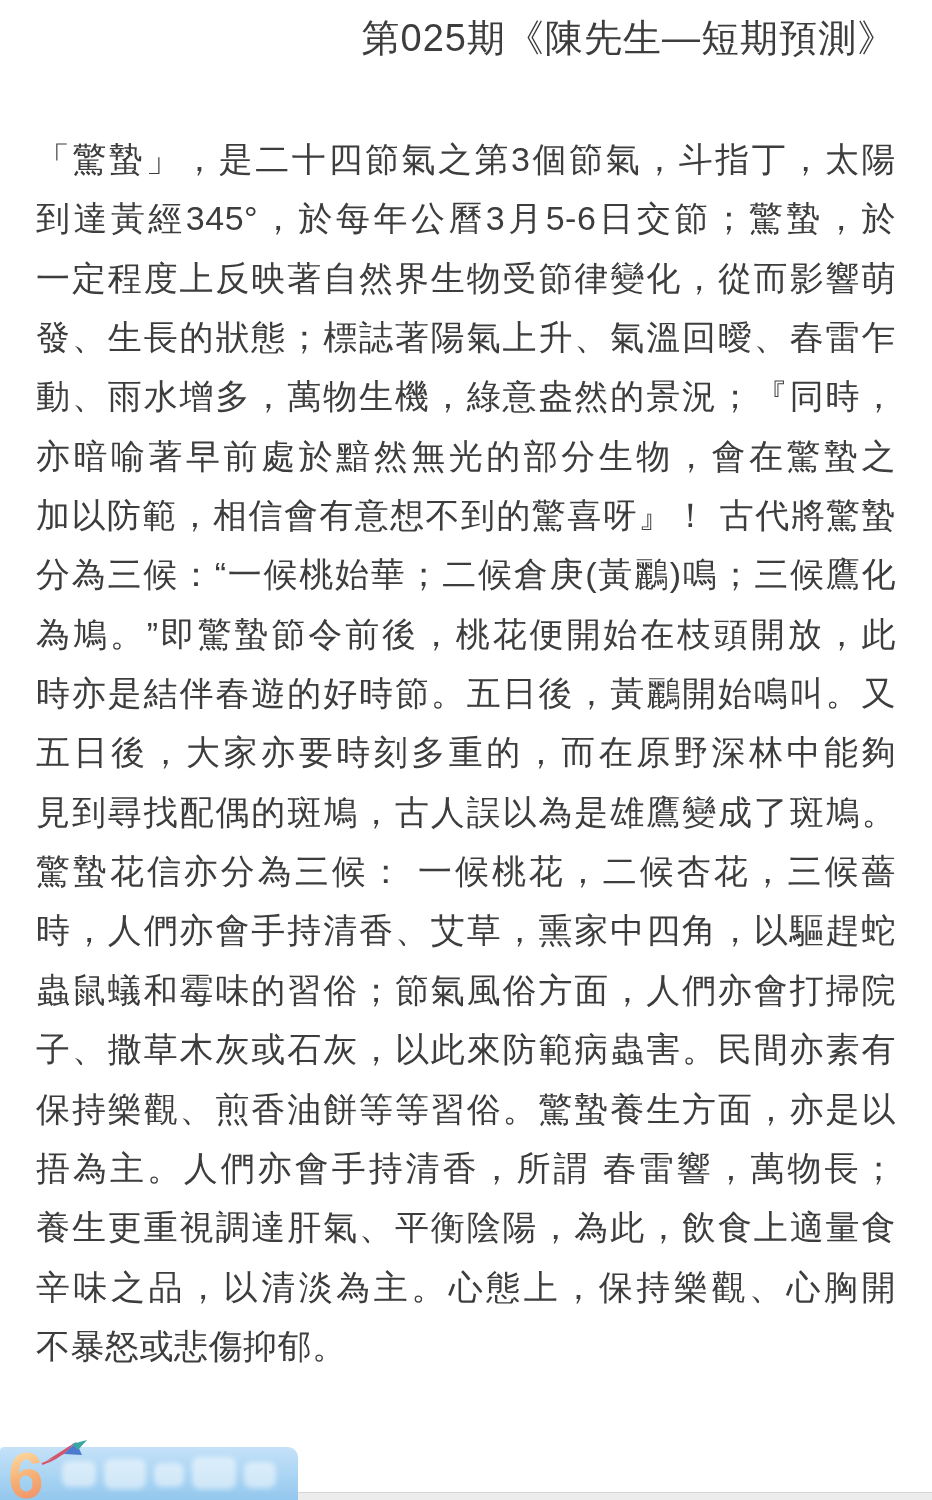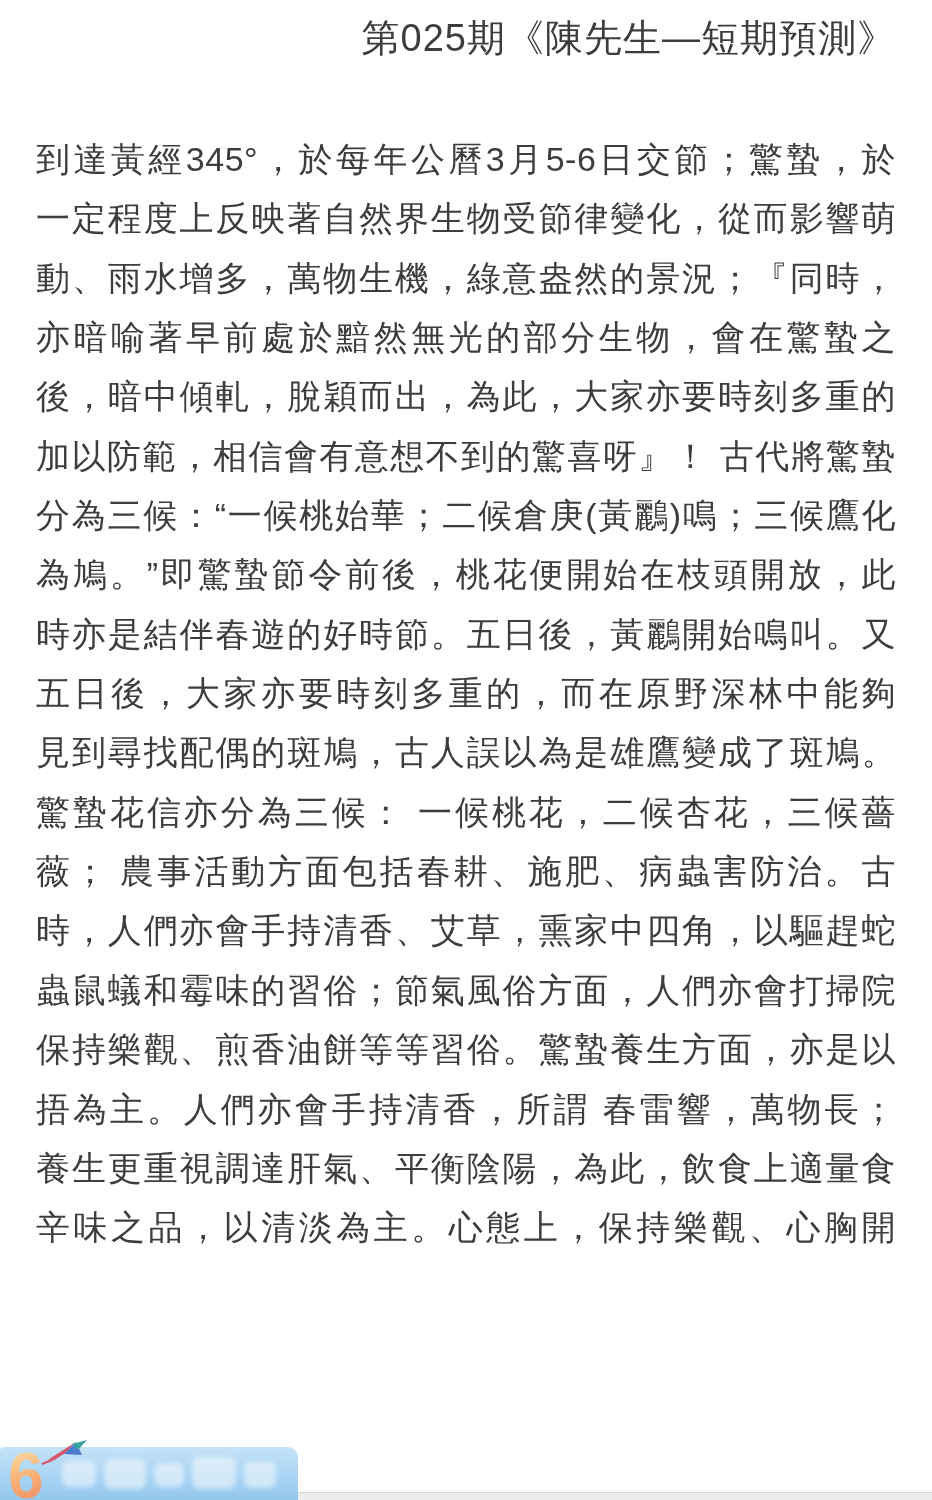--- a/index.html
+++ b/index.html
@@ -55,39 +55,41 @@
     position:absolute;left:0;top:1492px;width:932px;height:8px;
     background:#ececec;border-top:1px solid #d4d4d4;z-index:0;
   }
 </style>
 </head>
 <body>
 
 <div class="page-title">第025期《陳先生—短期預測》</div>
 
 <div class="article">
+  <div class="bline">「驚蟄」，是二十四節氣之第3個節氣，斗指丁，太陽</div>
   <div class="bline">到達黃經345°，於每年公曆3月5-6日交節；驚蟄，於</div>
   <div class="bline">一定程度上反映著自然界生物受節律變化，從而影響萌</div>
+  <div class="bline">發、生長的狀態；標誌著陽氣上升、氣溫回曖、春雷乍</div>
   <div class="bline">動、雨水增多，萬物生機，綠意盎然的景況；『同時，</div>
   <div class="bline">亦暗喻著早前處於黯然無光的部分生物，會在驚蟄之</div>
-  <div class="bline">後，暗中傾軋，脫穎而出，為此，大家亦要時刻多重的</div>
   <div class="bline">加以防範，相信會有意想不到的驚喜呀』！ 古代將驚蟄</div>
   <div class="bline">分為三候：“一候桃始華；二候倉庚(黃鸝)鳴；三候鷹化</div>
   <div class="bline">為鳩。”即驚蟄節令前後，桃花便開始在枝頭開放，此</div>
   <div class="bline">時亦是結伴春遊的好時節。五日後，黃鸝開始鳴叫。又</div>
   <div class="bline">五日後，大家亦要時刻多重的，而在原野深林中能夠</div>
   <div class="bline">見到尋找配偶的斑鳩，古人誤以為是雄鷹變成了斑鳩。</div>
   <div class="bline">驚蟄花信亦分為三候： 一候桃花，二候杏花，三候薔</div>
-  <div class="bline">薇； 農事活動方面包括春耕、施肥、病蟲害防治。古</div>
   <div class="bline">時，人們亦會手持清香、艾草，熏家中四角，以驅趕蛇</div>
   <div class="bline">蟲鼠蟻和霉味的習俗；節氣風俗方面，人們亦會打掃院</div>
+  <div class="bline">子、撒草木灰或石灰，以此來防範病蟲害。民間亦素有</div>
   <div class="bline">保持樂觀、煎香油餅等等習俗。驚蟄養生方面，亦是以</div>
   <div class="bline">捂為主。人們亦會手持清香，所謂 春雷響，萬物長；</div>
   <div class="bline">養生更重視調達肝氣、平衡陰陽，為此，飲食上適量食</div>
   <div class="bline">辛味之品，以清淡為主。心態上，保持樂觀、心胸開闊、</div>
+  <div class="bline last">不暴怒或悲傷抑郁。</div>
 </div>
 
 <div class="wm-box">
   <div class="wm-blob" style="left:62px;top:14px;width:34px;height:26px;"></div>
   <div class="wm-blob" style="left:104px;top:12px;width:42px;height:30px;"></div>
   <div class="wm-blob" style="left:154px;top:16px;width:30px;height:24px;"></div>
   <div class="wm-blob" style="left:192px;top:10px;width:44px;height:32px;"></div>
   <div class="wm-blob" style="left:244px;top:15px;width:32px;height:26px;"></div>
 </div>
 <div class="wm-badge">6</div>

